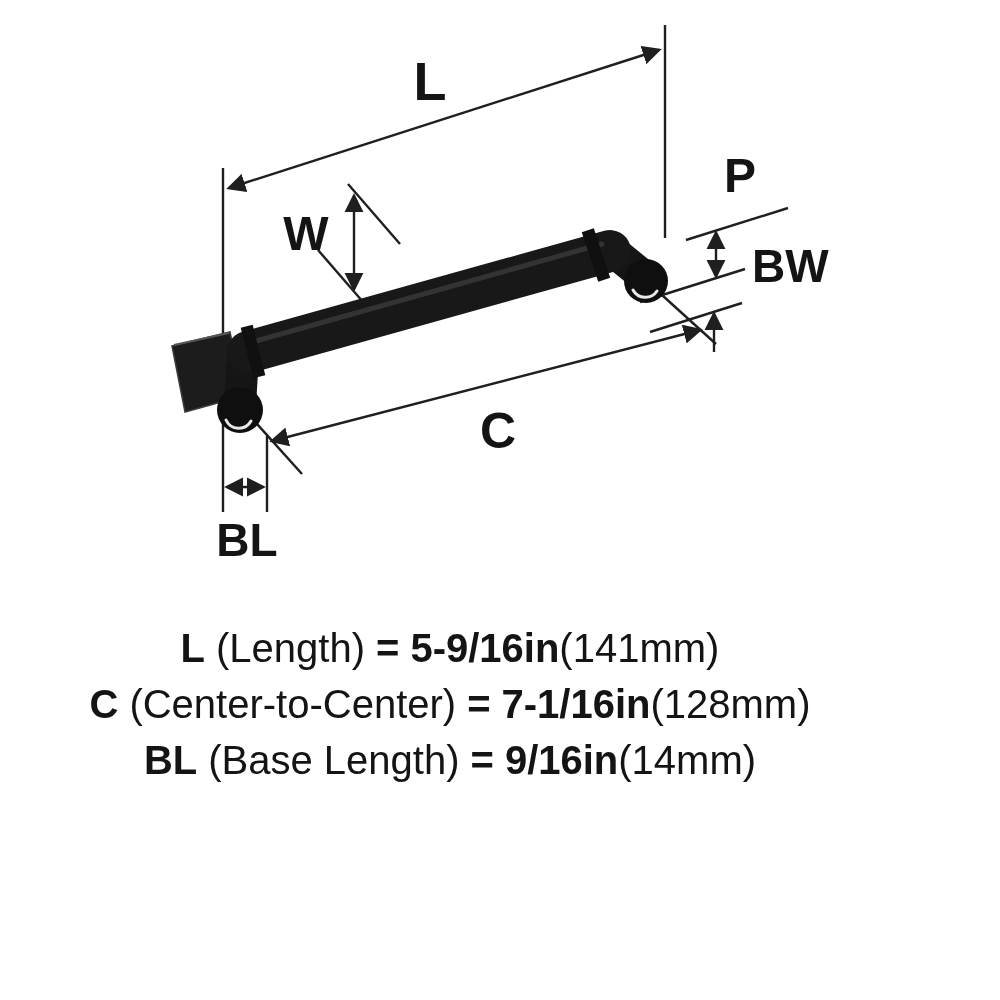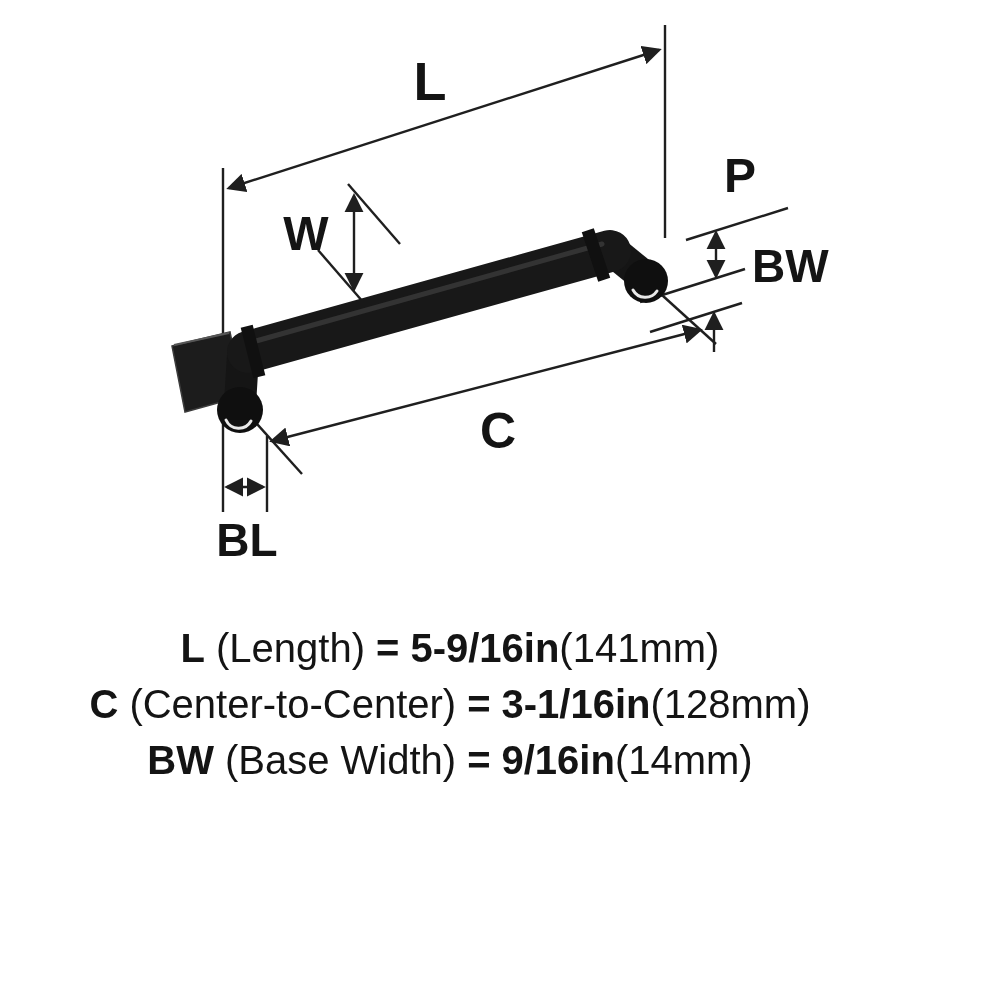--- a/index.html
+++ b/index.html
@@ -76,22 +76,22 @@
 
   <div class="legend">
 
     <div class="legend-row">
       <span class="b sp">L</span><span class="r sp">(Length)</span><span class="b sp">=</span><span class="b">5-9/16in</span><span class="r">(141mm)</span>
     </div>
 
 
 
     <div class="legend-row">
-      <span class="b sp">C</span><span class="r sp">(Center-to-Center)</span><span class="b sp">=</span><span class="b">3-1/16in</span><span class="r">(128mm)</span>
+      <span class="b sp">C</span><span class="r sp">(Center-to-Center)</span><span class="b sp">=</span><span class="b">7-1/16in</span><span class="r">(128mm)</span>
     </div>
 
+    <div class="legend-row">
+      <span class="b sp">BL</span><span class="r sp">(Base Length)</span><span class="b sp">=</span><span class="b">9/16in</span><span class="r">(14mm)</span>
+    </div>
 
-    <div class="legend-row">
-      <span class="b sp">BW</span><span class="r sp">(Base Width)</span><span class="b sp">=</span><span class="b">9/16in</span><span class="r">(14mm)</span>
-    </div>
 
   </div>
 </div>
 
 </body></html>

